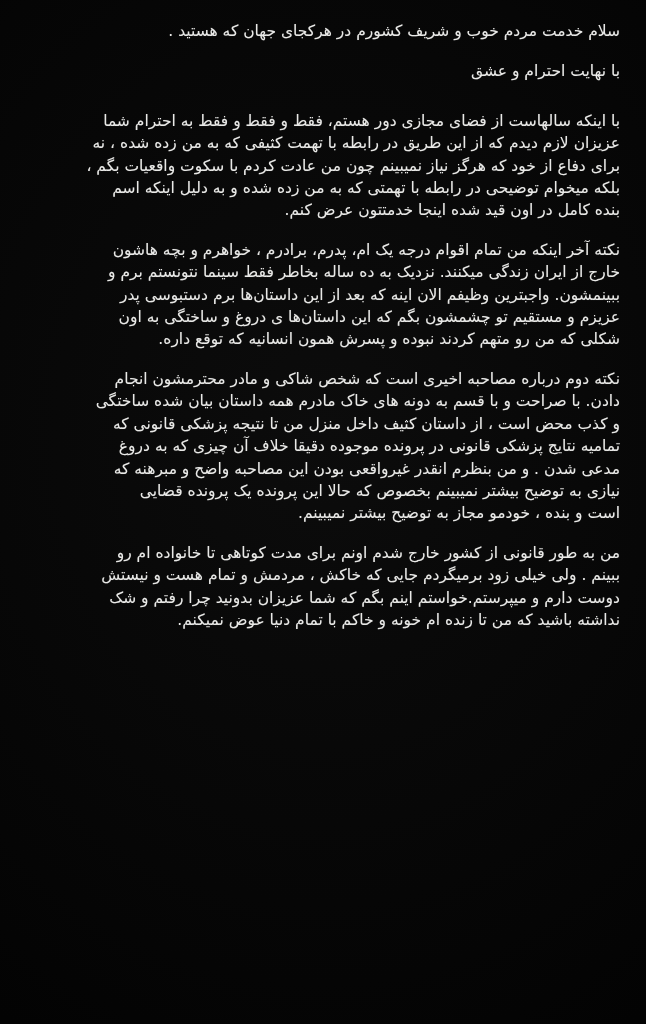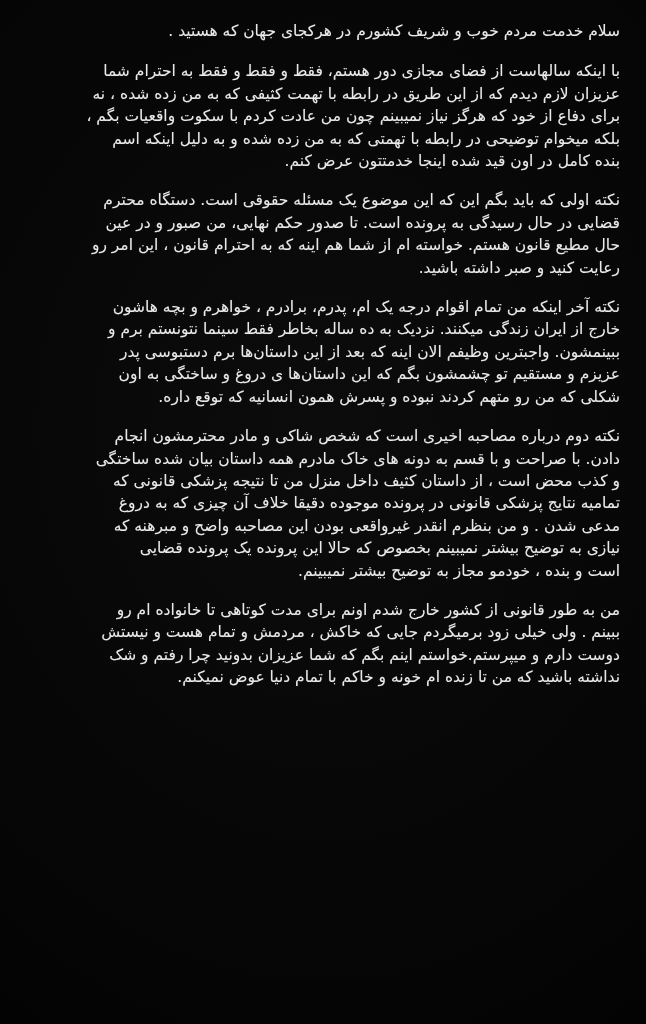--- a/index.html
+++ b/index.html
@@ -34,32 +34,29 @@
   .salutation { margin-bottom: 27px; }
   .para { margin-bottom: 17px; }
 </style>
 </head>
 <body>
 
 <div class="page">
 
   <header>
     <p class="line greeting">سلام خدمت مردم خوب و شریف کشورم در هرکجای جهان که هستید .</p>
+    <p class="line salutation">با نهایت احترام و عشق</p>
   </header>
 
   <main>
     <p class="para">با اینکه سالهاست  از فضای مجازی دور هستم،  فقط و فقط و فقط به احترام شما
 عزیزان لازم دیدم که از این طریق در رابطه با تهمت کثیفی که به من زده شده ، نه
 برای دفاع از خود که هرگز نیاز نمیبینم چون من عادت کردم با سکوت واقعیات بگم ،
 بلکه میخوام توضیحی در رابطه با تهمتی که به من زده شده و به دلیل اینکه اسم
 بنده کامل در اون قید شده اینجا خدمتتون عرض کنم.</p>
-    <p class="para">نکته اولی که باید بگم این که این موضوع یک مسئله حقوقی است. دستگاه محترم
-قضایی در حال رسیدگی به پرونده است. تا صدور حکم نهایی، من صبور و در عین
-حال مطیع قانون هستم. خواسته ام از شما هم اینه که به احترام قانون ، این امر رو
-رعایت کنید و صبر داشته باشید.</p>
     <p class="para">نکته آخر اینکه من تمام اقوام درجه یک ام، پدرم، برادرم ، خواهرم و بچه هاشون
 خارج از ایران زندگی میکنند. نزدیک به ده ساله بخاطر فقط سینما نتونستم برم و
 ببینمشون. واجبترین وظیفم الان اینه که بعد از این داستان‌ها برم دستبوسی پدر
 عزیزم و مستقیم تو چشمشون بگم که این داستان‌ها ی دروغ و ساختگی به اون
 شکلی که من رو متهم کردند نبوده و پسرش همون انسانیه که توقع داره.</p>
     <p class="para">نکته دوم  درباره مصاحبه اخیری است که شخص شاکی و مادر محترمشون انجام
 دادن. با صراحت و با قسم به دونه های خاک مادرم همه داستان بیان شده ساختگی
 و کذب محض است ، از داستان کثیف داخل منزل من تا نتیجه پزشکی قانونی که
 تمامیه نتایج پزشکی قانونی در پرونده موجوده دقیقا خلاف آن  چیزی که به دروغ
 مدعی شدن . و من بنظرم انقدر غیرواقعی بودن این مصاحبه واضح  و مبرهنه که

